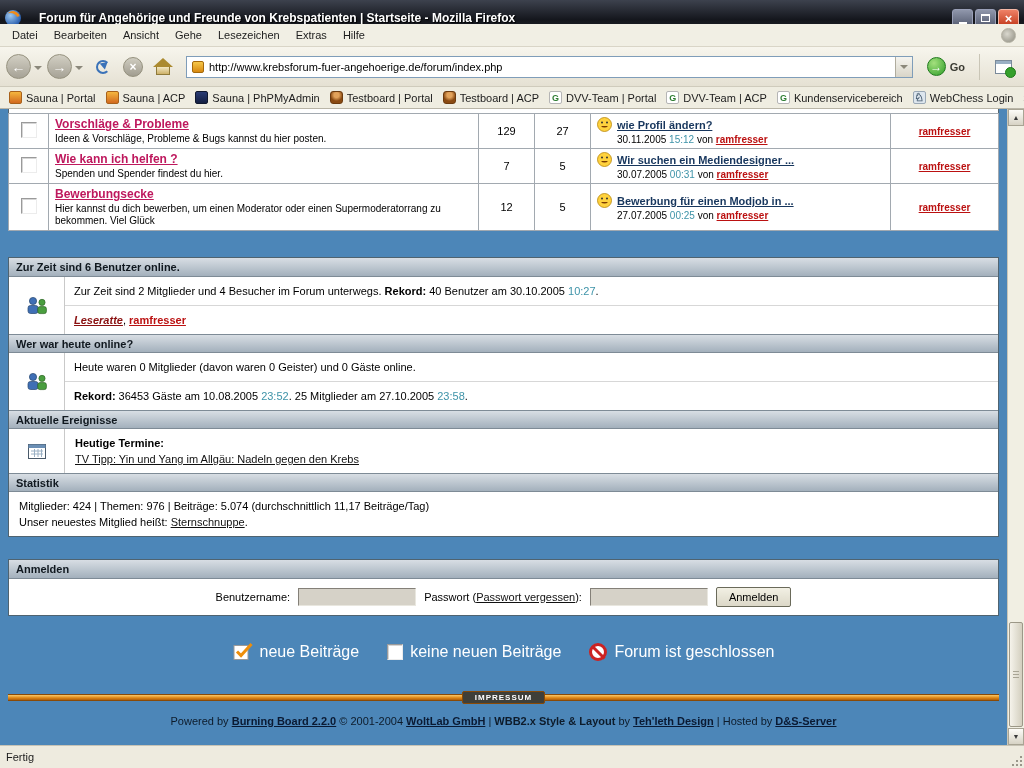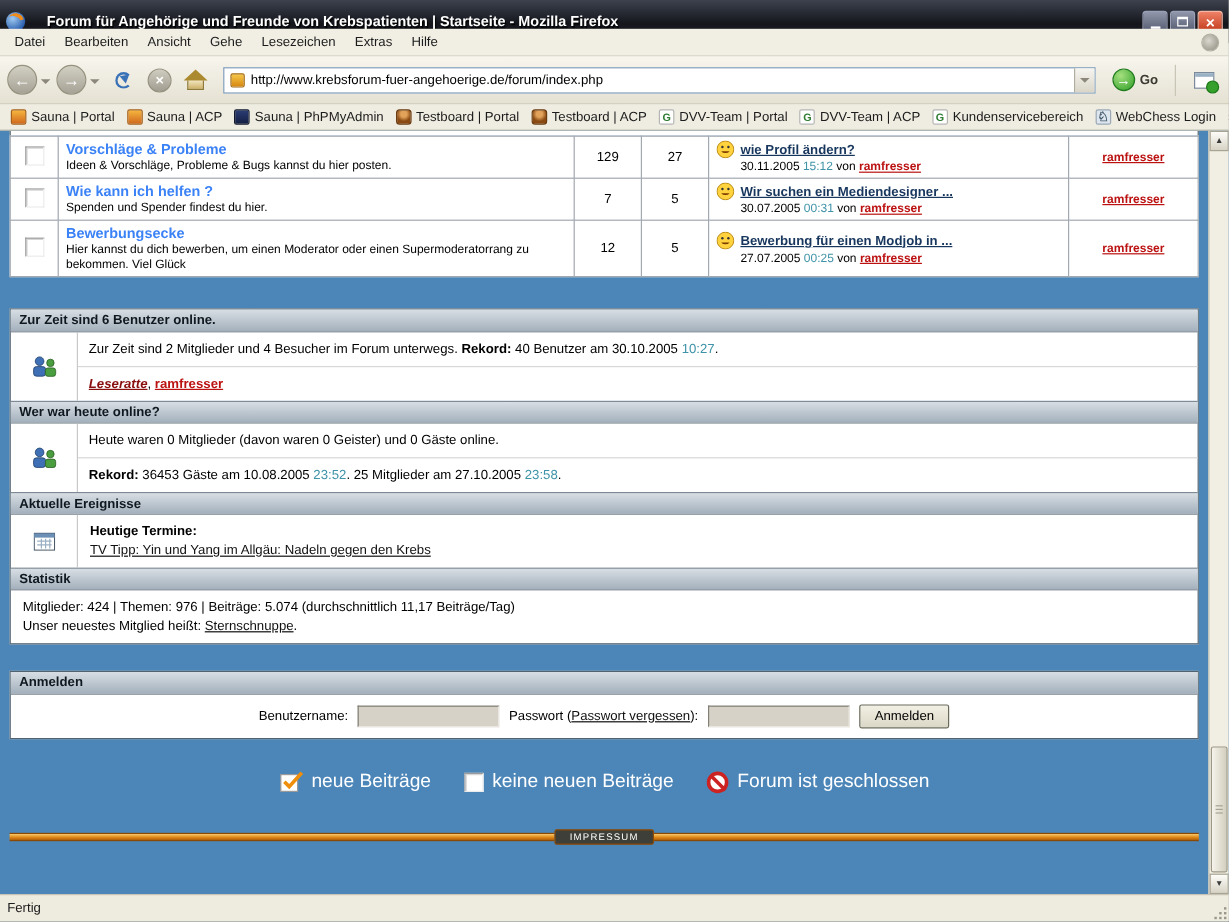--- a/index.html
+++ b/index.html
@@ -73,21 +73,21 @@
   
   .cut-strip{height:4px;background:#fff;border-left:1px solid #53646F;border-right:1px solid #53646F}
   .ftable{display:table;width:100%;background:#fff;border-collapse:collapse;table-layout:fixed;font-size:11px;border:1px solid #53646F}
   .frow{display:table-row}
   .fcell{display:table-cell;border:1px solid #A2A9B0;vertical-align:middle;padding:3px 6px;color:#000}
   .c-check{width:40px;text-align:center}
   .c-num{width:56px;text-align:center}
   .c-last{width:300px}
   .c-mod{width:108px;text-align:center}
   .box-icon{display:inline-block;width:16px;height:16px;background:#fff;border:1px solid;border-color:#9a9a9a #ececec #ececec #9a9a9a;box-shadow:inset 1px 1px 0 #d6d6d6}
-  .lnk-forum{color:#3b82f6;font-weight:bold;font-size:12px;cursor:pointer}
+  .lnk-forum{color:#be185d;font-weight:bold;text-decoration:underline;font-size:12px;cursor:pointer}
   .desc{font-size:10px;color:#000;margin-top:2px;line-height:12px}
   .lnk-topic{color:#17365D;font-weight:bold;text-decoration:underline;font-size:11px;cursor:pointer}
   .lnk-user{color:#BB1111;font-weight:bold;text-decoration:underline;cursor:pointer}
   .small{font-size:10px}
   .time{color:#3E93A8}
   .last-line1{display:flex;align-items:center;gap:5px}
   .last-line2{margin-top:2px;padding-left:20px}
 
   
   .panel{border:1px solid #4F6370;background:#ffffff;margin-top:26px}
@@ -112,21 +112,21 @@
   
   .quicklinks{text-align:right;margin-top:10px;font-size:11px;color:#fff;font-weight:bold}
   .quicklinks a{color:#fff;text-decoration:underline;cursor:pointer}
   .qsep{margin:0 4px}
   .legend{display:flex;justify-content:center;align-items:center;gap:28px;margin-top:26px;font-size:16px;color:#fff}
   .leg-item{display:flex;align-items:center;gap:7px}
   .icon-closed{width:18px;height:18px;border:3px solid #CC2222;border-radius:50%;background:#fff;position:relative;flex:0 0 auto}
   .icon-closed::after{content:'';position:absolute;left:-2px;top:5px;width:17px;height:3px;background:#CC2222;transform:rotate(45deg)}
   .imp-bar{display:flex;align-items:center;margin-top:30px}
   .imp-line{flex:1;height:7px;background:linear-gradient(#f8c96a,#e08818 55%,#b05f08);border-top:1px solid #8a4a06;border-bottom:1px solid #8a4a06}
-  .imp-btn{font-size:8px;letter-spacing:1px;color:#fff;background:#3f3f39;border:1px solid #8a4a06;padding:1px 12px;border-radius:2px;font-weight:normal;cursor:pointer}
+  .imp-btn{font-size:8px;letter-spacing:1px;color:#fff;background:#3f3f39;border:1px solid #8a4a06;padding:1px 12px;border-radius:2px;font-weight:bold;cursor:pointer}
   .footer{margin-top:9px;text-align:center;font-size:11px;color:#0d1b2a;line-height:16px}
   .footer a{color:#0a1a33;font-weight:bold;text-decoration:underline;cursor:pointer}
   .footer b{font-weight:bold}
 
   
   .statusbar{position:absolute;bottom:0;left:0;right:0;height:23px;background:#EEEBDF;border-top:1px solid #c7c3b5;display:flex;align-items:center;padding:0 6px;font-size:11px;color:#1c1c1c}
   .grip{position:absolute;right:1px;bottom:1px;width:13px;height:13px}
   .grip::after{content:'';position:absolute;right:1px;bottom:1px;width:2px;height:2px;background:#9a968a;box-shadow:-4px 0 0 #9a968a,-8px 0 0 #9a968a,0 -4px 0 #9a968a,-4px -4px 0 #9a968a,0 -8px 0 #9a968a}
 </style>
 </head>
@@ -416,20 +416,24 @@
           <span>Forum ist geschlossen</span>
         </span>
       </div>
 
       <div class="imp-bar">
         <span class="imp-line"></span>
         <span class="imp-btn">IMPRESSUM</span>
         <span class="imp-line"></span>
       </div>
 
+      <div class="footer">
+        <div class="fline"><span>Powered by </span><a>Burning Board 2.2.0</a><span> © 2001-2004 </span><a>WoltLab GmbH</a><span> | </span><b>WBB2.x Style &amp; Layout</b><span> by </span><a>Teh'leth Design</a><span> | Hosted by </span><a>D&amp;S-Server</a></div>
+
+      </div>
 
     </div>
 
     <div class="vscroll">
       <span class="sb-btn sb-up">▲</span>
       <span class="sb-thumb"></span>
       <span class="sb-btn sb-down">▼</span>
     </div>
   </div>
 

